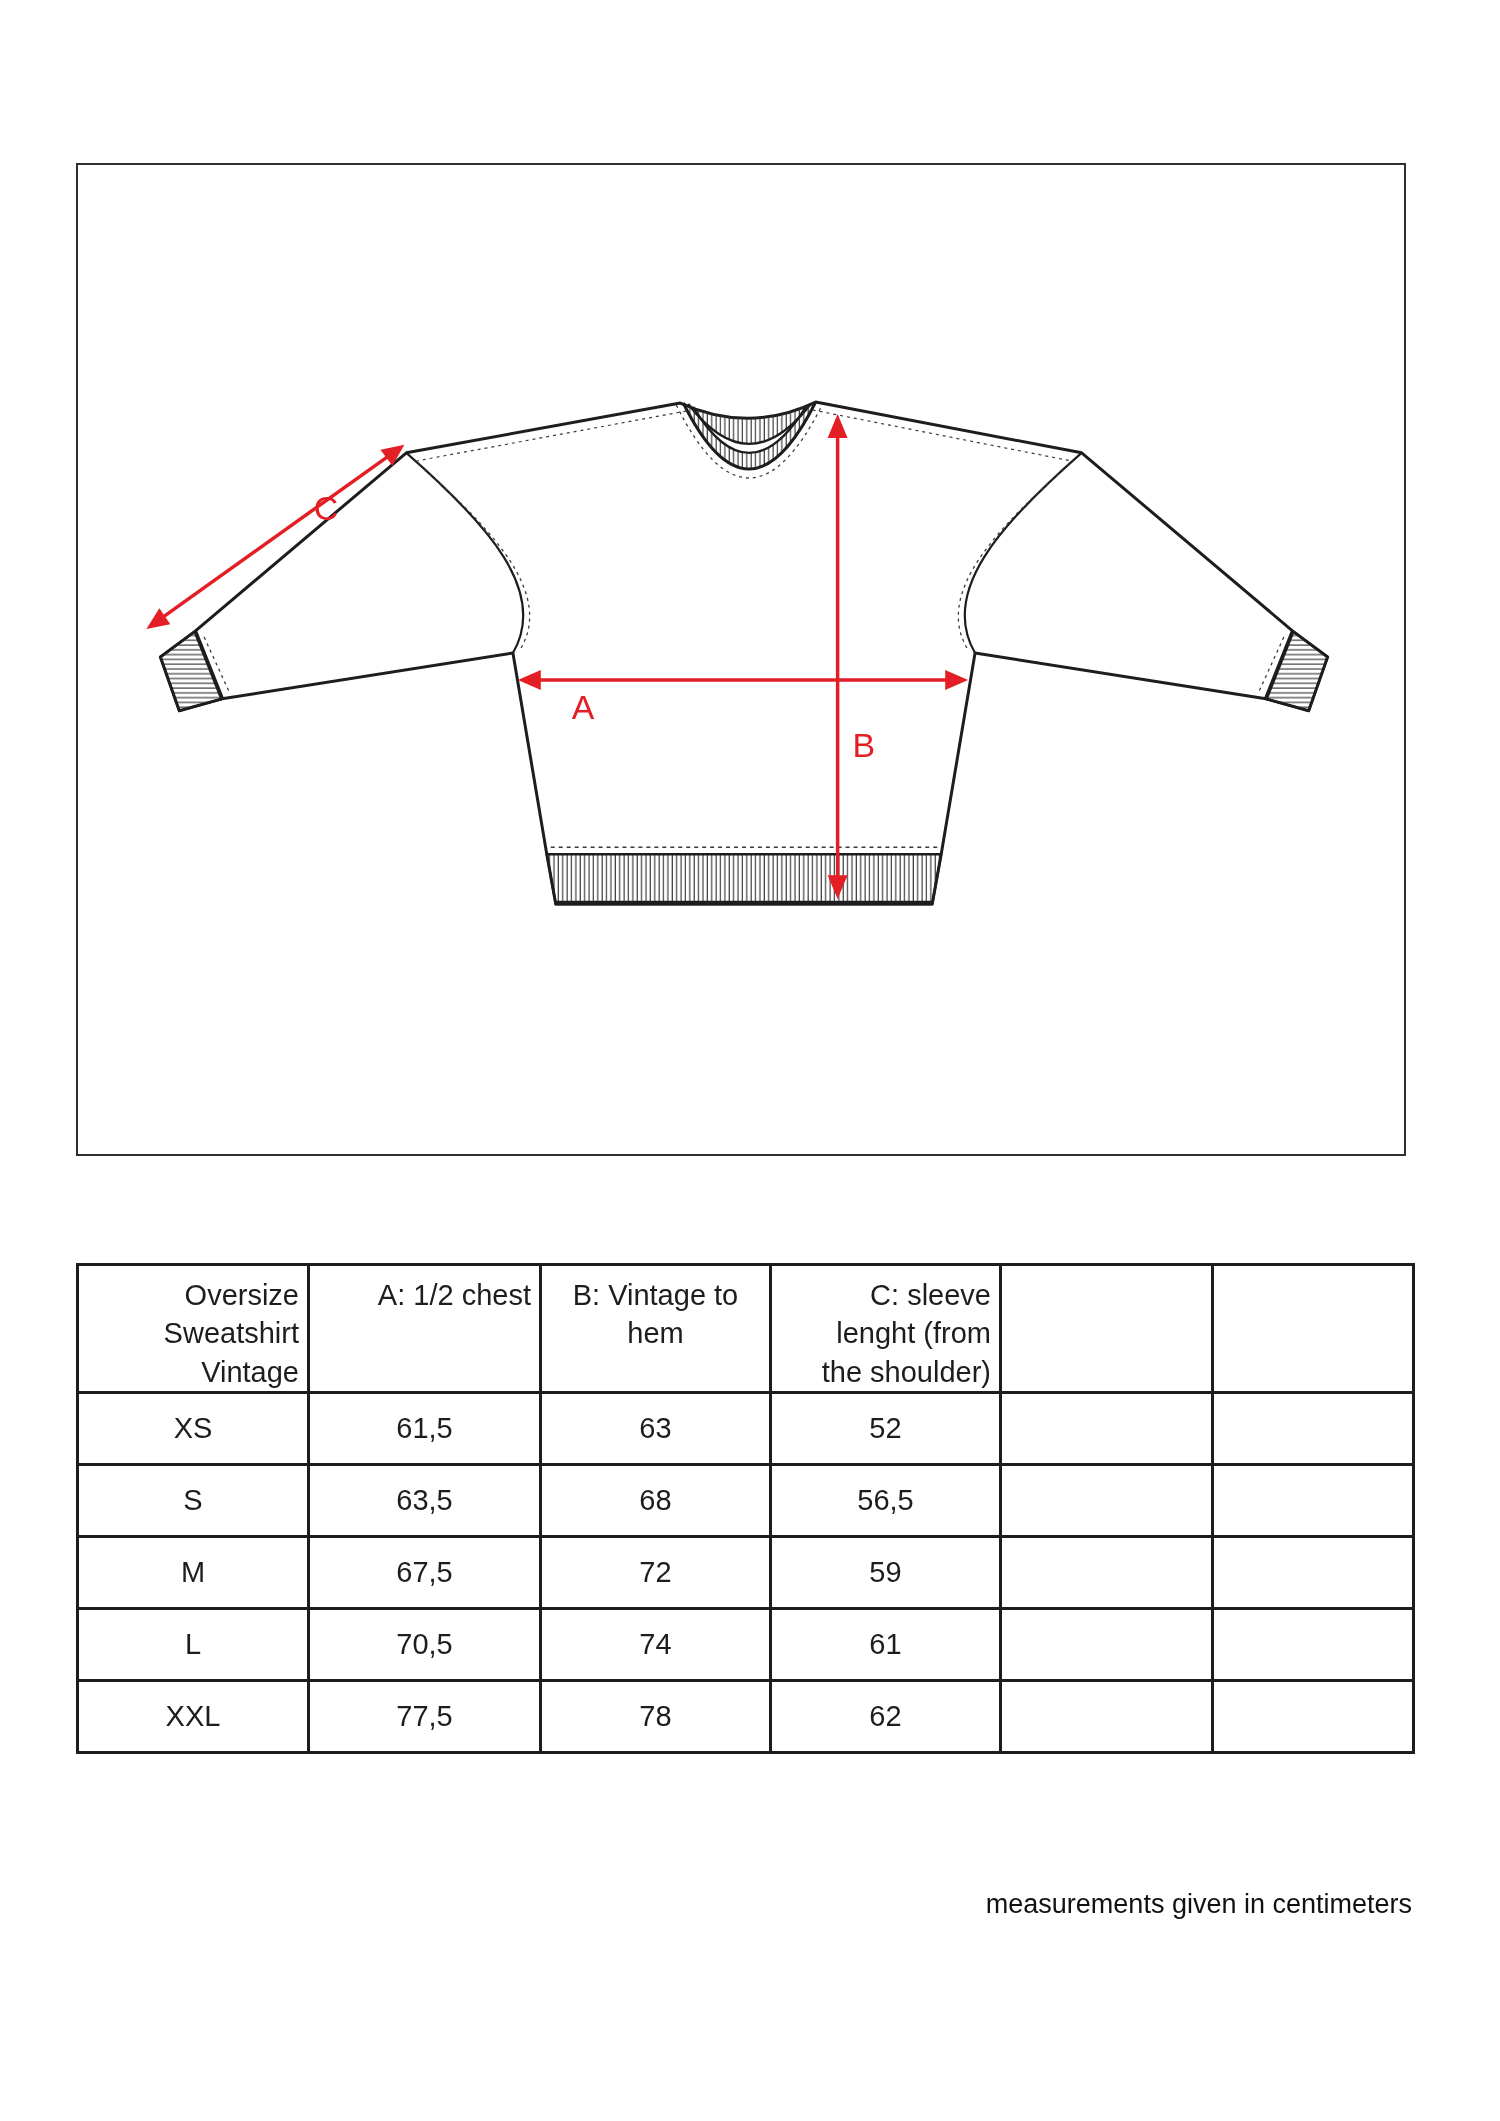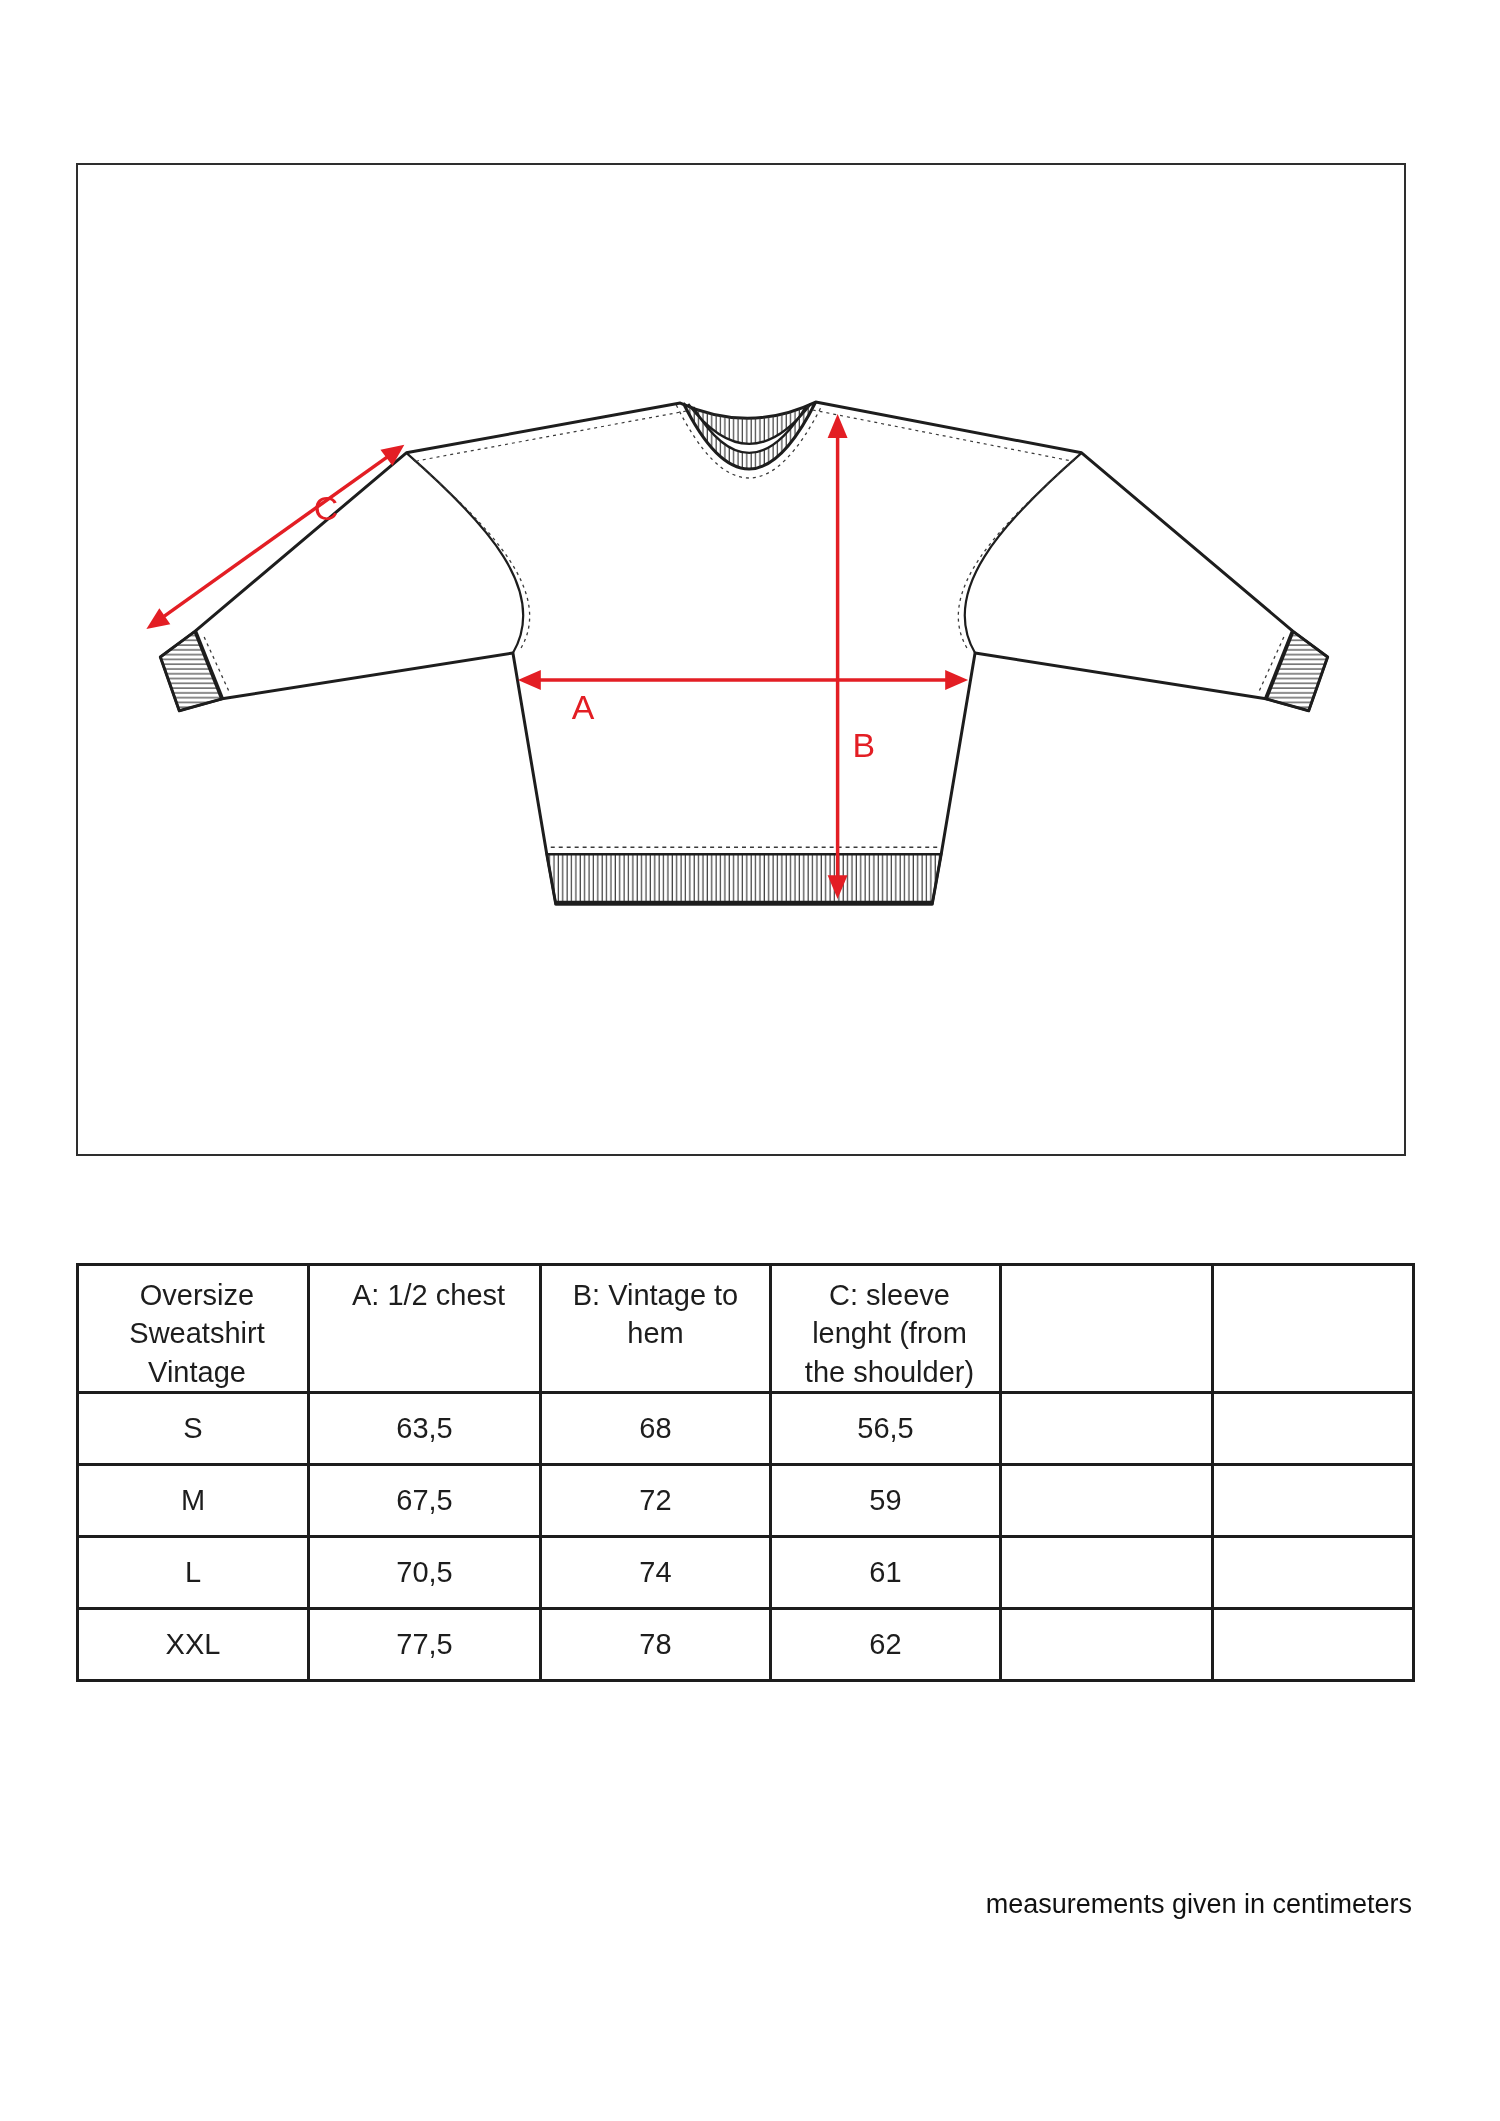--- a/index.html
+++ b/index.html
@@ -29,21 +29,21 @@
   .size-table th,.size-table td{
     border:3px solid #1d1d1d;
     font-weight:400;
     overflow:hidden;
   }
   .size-table th{
     height:106px;
     font-size:29px;
     line-height:1.32;
     vertical-align:top;
-    text-align:center;
+    text-align:right;
     padding:10px 8px 0 16px;
   }
   .size-table th.center{text-align:center;padding-left:8px;}
   .size-table td{
     height:67px;
     text-align:center;
     vertical-align:middle;
     font-size:29px;
   }
   .footer-note{
@@ -151,20 +151,28 @@
         <th>Oversize Sweatshirt Vintage</th>
         <th>A: 1/2 chest</th>
         <th class="center">B: Vintage to hem</th>
         <th>C: sleeve lenght (from the shoulder)</th>
         <th></th>
         <th></th>
       </tr>
     </thead>
     <tbody>
       <tr>
+        <td>XS</td>
+        <td>61,5</td>
+        <td>63</td>
+        <td>52</td>
+        <td></td>
+        <td></td>
+      </tr>
+      <tr>
         <td>S</td>
         <td>63,5</td>
         <td>68</td>
         <td>56,5</td>
         <td></td>
         <td></td>
       </tr>
       <tr>
         <td>M</td>
         <td>67,5</td>

